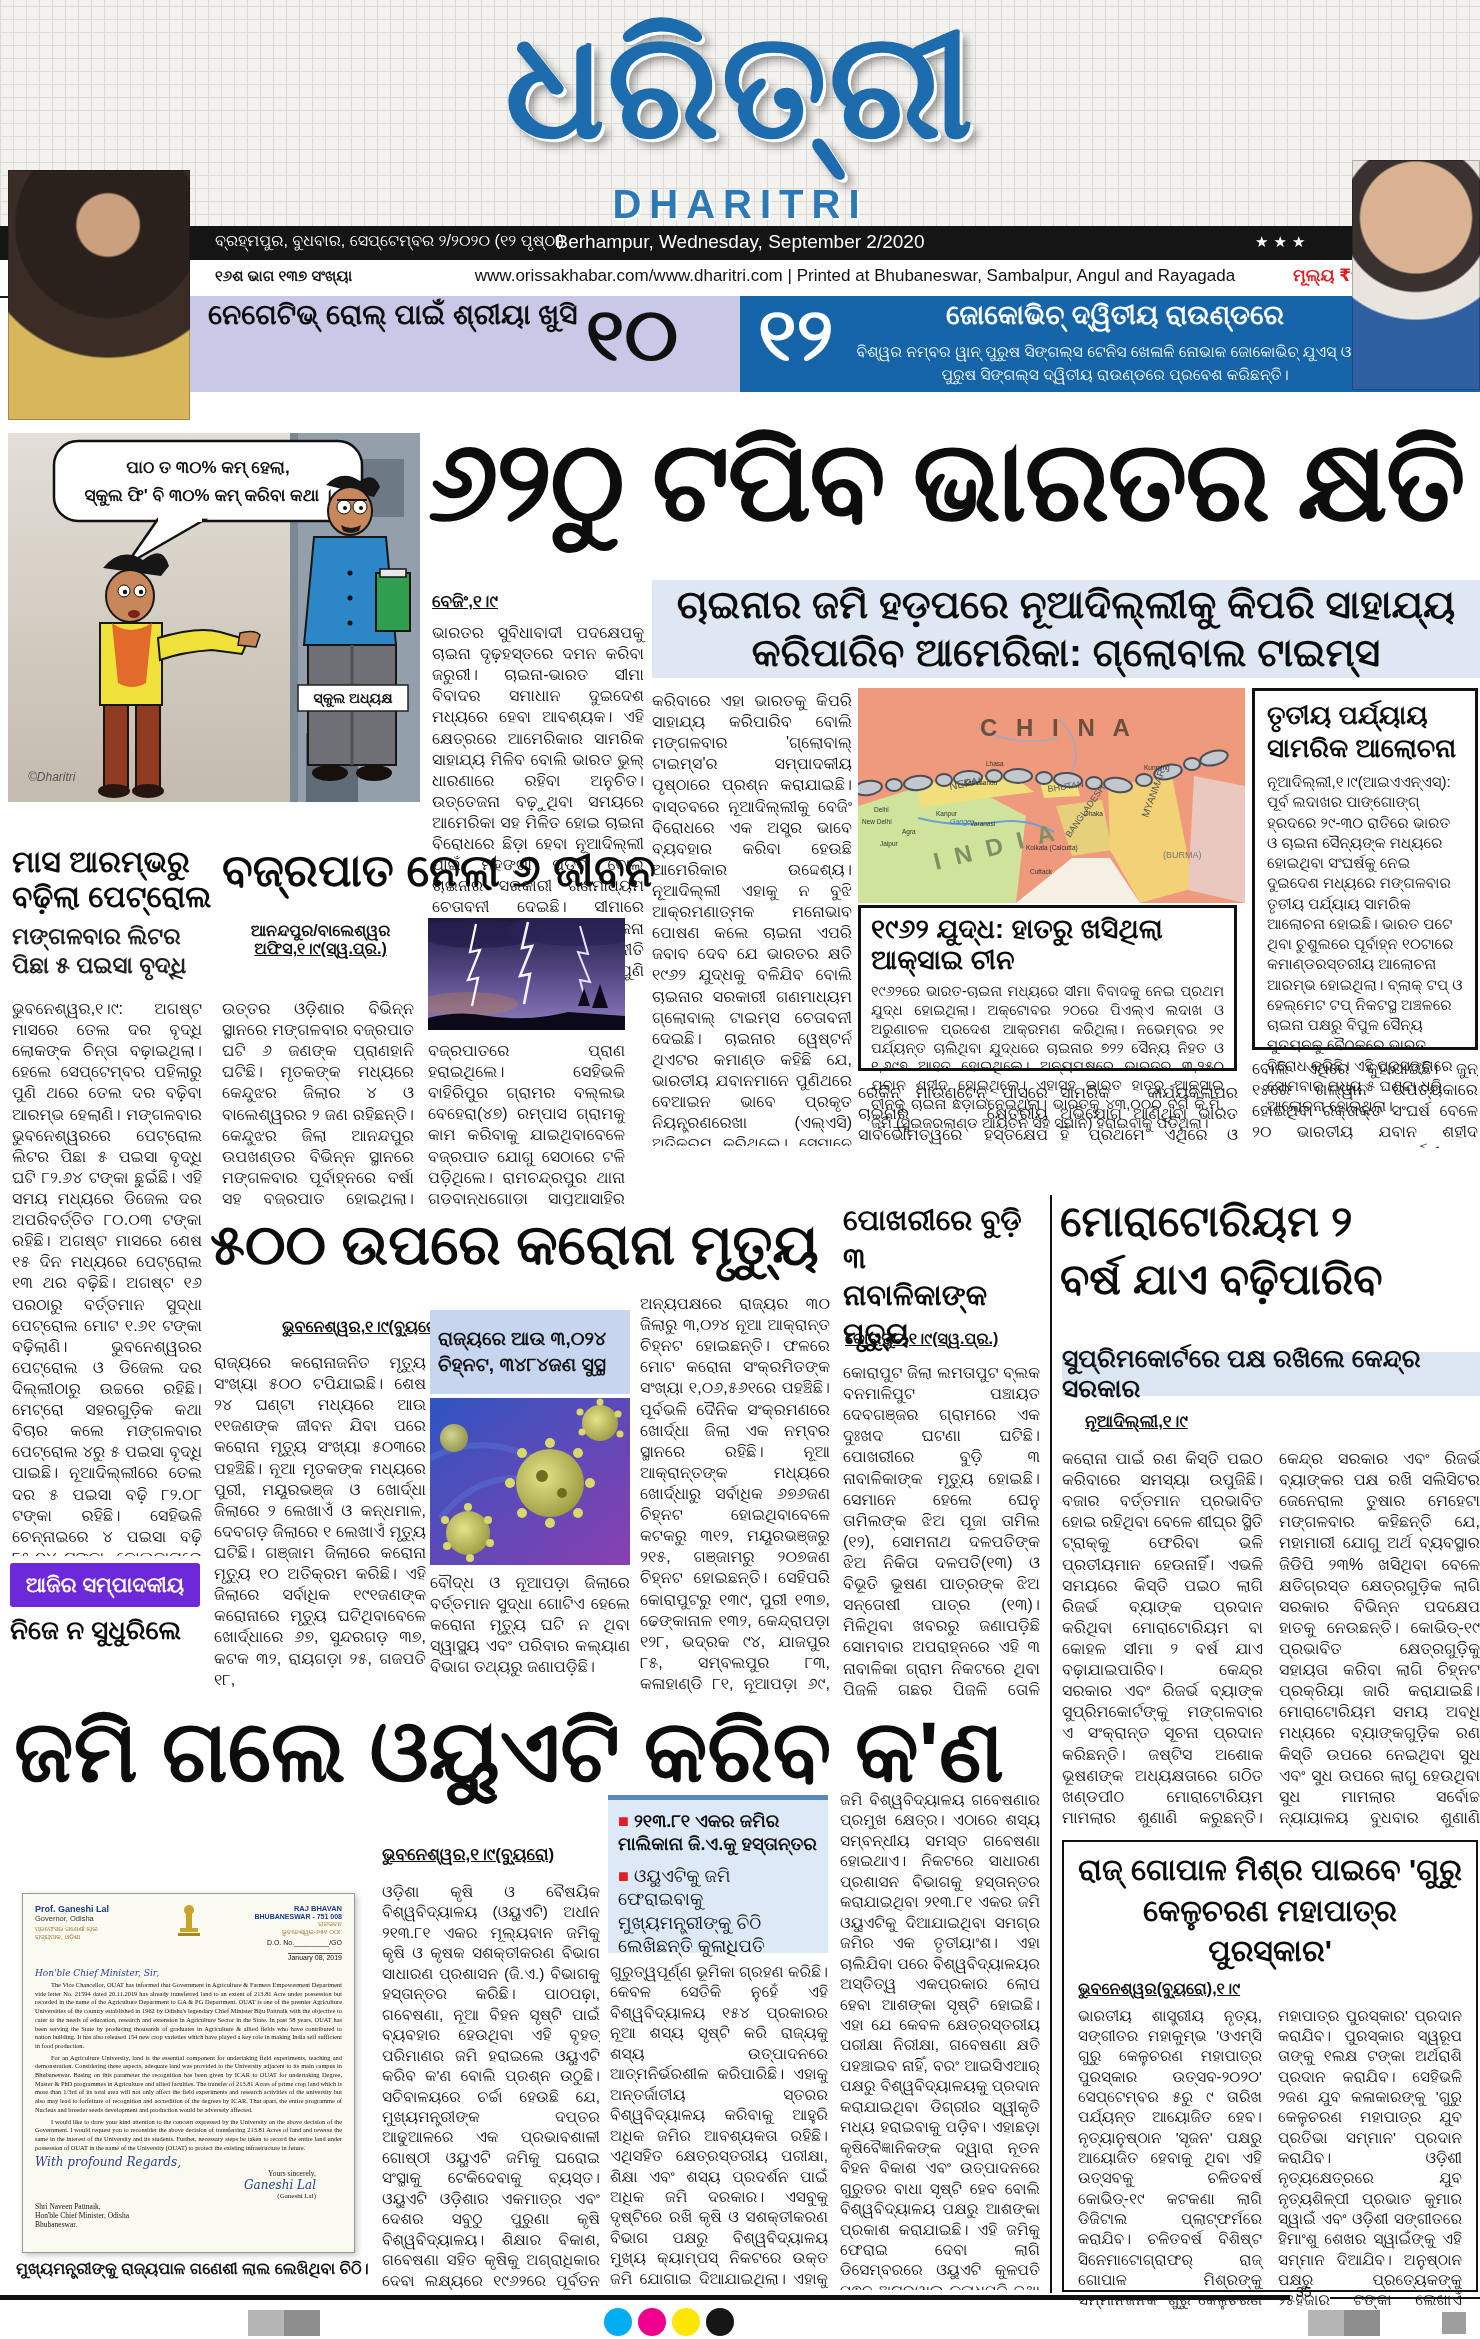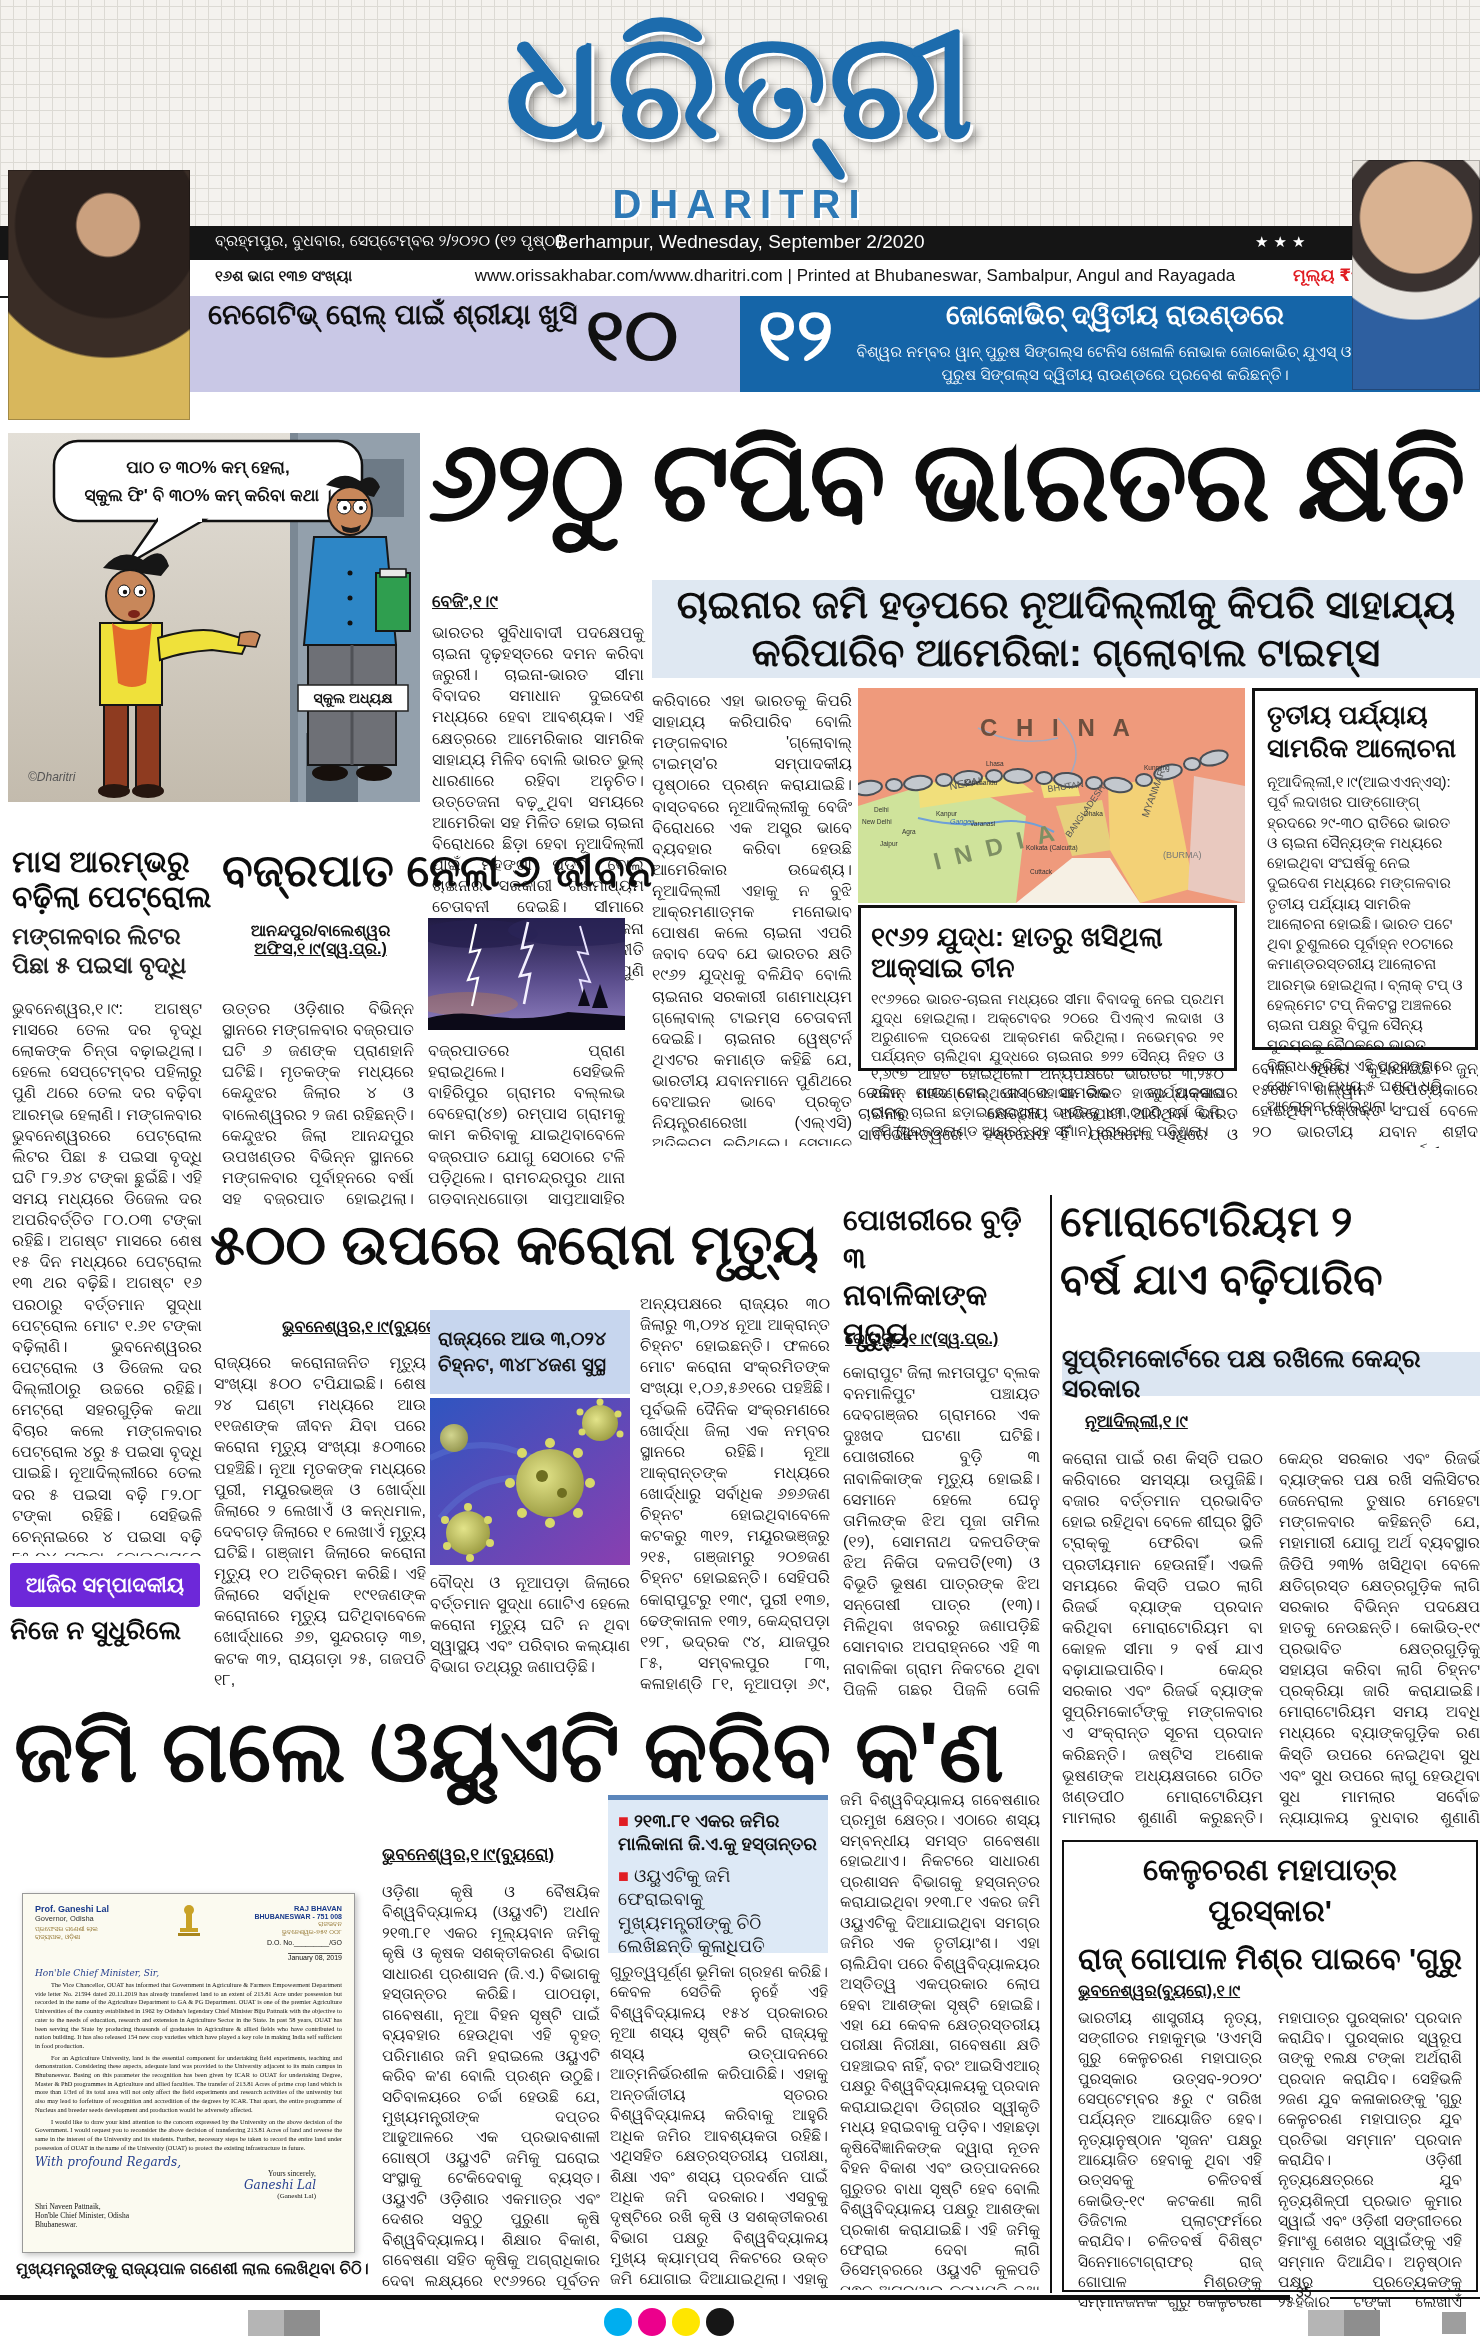--- a/index.html
+++ b/index.html
@@ -192,21 +192,21 @@
       <text x="44" y="146" font-size="6.5" fill="#333">Agra</text>
       <text x="22" y="158" font-size="6.5" fill="#333">Jaipur</text>
       <text x="78" y="128" font-size="6.5" fill="#333">Kanpur</text>
       <text x="112" y="138" font-size="6.5" fill="#333">Varanasi</text>
       <text x="128" y="78" font-size="6.5" fill="#333">Lhasa</text>
       <text x="286" y="82" font-size="6.5" fill="#333">Kunming</text>
       <text x="92" y="136" font-size="7" font-style="italic" fill="#3b6fb4">Ganges</text>
     </svg>
   </div>
 
-  <div class="abs boxed odia" style="left:858px;top:905px;width:379px;height:166px;padding:12px 10px;box-sizing:border-box;">
+  <div class="abs boxed odia" style="left:858px;top:905px;width:379px;height:166px;padding:4px 10px;box-sizing:border-box;">
     <div class="headline" style="font-size:27px;margin:2px 0 6px;">୧୯୬୨ ଯୁଦ୍ଧ: ହାତରୁ ଖସିଥିଲା ଆକ୍ସାଇ ଚୀନ</div>
     <div class="jt" style="font-size:14.5px;line-height:1.3;">୧୯୬୨ରେ ଭାରତ-ଚାଇନା ମଧ୍ୟରେ ସୀମା ବିବାଦକୁ ନେଇ ପ୍ରଥମ ଯୁଦ୍ଧ ହୋଇଥିଲା। ଅକ୍ଟୋବର ୨୦ରେ ପିଏଲ୍ଏ ଲଦାଖ ଓ ଅରୁଣାଚଳ ପ୍ରଦେଶ ଆକ୍ରମଣ କରିଥିଲା। ନଭେମ୍ବର ୨୧ ପର୍ଯ୍ୟନ୍ତ ଚାଲିଥିବା ଯୁଦ୍ଧରେ ଚାଇନାର ୭୨୨ ସୈନ୍ୟ ନିହତ ଓ ୧,୬୯୭ ଆହତ ହୋଇଥିଲେ। ଅନ୍ୟପକ୍ଷରେ ଭାରତର ୩,୨୫୦ ଯବାନ ଶହୀଦ ହୋଇଥିଲେ। ଏହାସହ ଭାରତ ହାତରୁ ଆକ୍ସାଇ ଚୀନକୁ ଚାଇନା ଛଡ଼ାଇନେଇଥିଲା। ଭାରତକୁ ୪୩,୦୦୦ ବର୍ଗ କି.ମି. ଜମି (ସୁଇଜରଲାଣ୍ଡ ଆୟତନ ସହ ସମାନ) ହରାଇବାକୁ ପଡ଼ିଥିଲା।</div>
   </div>
 
   <div class="abs odia body-txt jt" style="left:858px;top:1082px;width:190px;height:64px;overflow:hidden;">ରେକିନ୍ ମାଉଣ୍ଟେନ୍ ପାସ୍‌ରେ ଚାଇନାର କ୍ଷେତ୍ରୀୟ ସାର୍ବଭୌମତ୍ୱରେ ହସ୍ତକ୍ଷେପ କରିଥିଲେ। ପ୍ରଥମେ ବିଧ୍ୱଂସକ କାର୍ଯ୍ୟକଳାପ ଜରିଆରେ ମୁହାଁମୁହିଁ ସ୍ଥିତି ସୃଷ୍ଟି କରିଥିଲେ</div>
   <div class="abs odia body-txt jt" style="left:1060px;top:1082px;width:178px;height:64px;overflow:hidden;">ସାମରିକ କାର୍ଯ୍ୟକଳାପର ଅଭିଯୋଗ ଆଣିଥିବା ଭାରତ ହିଁ ପ୍ରଥମେ ଏଥିରେ ଓ ସ୍ଥିରତାରେ ବାଧାସୃଷ୍ଟି କରିଥିଲେ। ଚାଇନା ବିରୋଧରେ ଉତ୍ତେଜନାମୂଳକ</div>
 
   <div class="abs boxed odia" style="left:1252px;top:688px;width:226px;height:362px;padding:8px 12px;box-sizing:border-box;">
     <div class="headline" style="font-size:26px;line-height:1.25;">ତୃତୀୟ ପର୍ଯ୍ୟାୟ</div>
     <div class="headline" style="font-size:26px;line-height:1.25;margin-bottom:8px;">ସାମରିକ ଆଲୋଚନା</div>
@@ -376,22 +376,22 @@
     </div>
     <div style="margin-top:2px;font-family:'Liberation Serif',serif;">
       <div style="font-size:7.5px;">Shri Naveen Pattnaik,</div>
       <div style="font-size:7.5px;">Hon'ble Chief Minister, Odisha</div>
       <div style="font-size:7.5px;">Bhubaneswar.</div>
     </div>
   </div>
   <div class="abs odia" style="left:16px;top:2260px;width:460px;font-size:16px;font-weight:bold;">ମୁଖ୍ୟମନ୍ତ୍ରୀଙ୍କୁ ରାଜ୍ୟପାଳ ଗଣେଶୀ ଲାଲ ଲେଖିଥିବା ଚିଠି।</div>
 
   <div class="abs odia" style="left:1062px;top:1840px;width:416px;height:452px;border:2.5px solid #111;box-sizing:border-box;padding:8px 14px;">
+    <div class="headline" style="font-size:30px;text-align:center;line-height:1.35;">ରାଜ୍ ଗୋପାଳ ମିଶ୍ର ପାଇବେ 'ଗୁରୁ</div>
     <div class="headline" style="font-size:30px;text-align:center;line-height:1.35;margin-bottom:8px;">କେଳୁଚରଣ ମହାପାତ୍ର ପୁରସ୍କାର'</div>
-    <div class="headline" style="font-size:30px;text-align:center;line-height:1.35;">ରାଜ୍ ଗୋପାଳ ମିଶ୍ର ପାଇବେ 'ଗୁରୁ</div>
     <div class="dl" style="font-size:16px;margin:2px 0 8px;">ଭୁବନେଶ୍ୱର(ବ୍ୟୁରୋ),୧।୯</div>
     <div class="jt" style="font-size:15.3px;line-height:1.33;column-count:2;column-gap:16px;height:320px;overflow:hidden;">ଭାରତୀୟ ଶାସ୍ତ୍ରୀୟ ନୃତ୍ୟ, ସଙ୍ଗୀତର ମହାକୁମ୍ଭ 'ଓଏମ୍‌ସି ଗୁରୁ କେଳୁଚରଣ ମହାପାତ୍ର ପୁରସ୍କାର ଉତ୍ସବ-୨୦୨୦' ସେପ୍ଟେମ୍ବର ୫ରୁ ୯ ତାରିଖ ପର୍ଯ୍ୟନ୍ତ ଆୟୋଜିତ ହେବ। ନୃତ୍ୟାନୁଷ୍ଠାନ 'ସୃଜନ' ପକ୍ଷରୁ ଆୟୋଜିତ ହେବାକୁ ଥିବା ଏହି ଉତ୍ସବକୁ ଚଳିତବର୍ଷ କୋଭିଡ୍-୧୯ କଟକଣା ଲାଗି ଡିଜିଟାଲ ପ୍ଲାଟ୍‌ଫର୍ମରେ କରାଯିବ। ଚଳିତବର୍ଷ ବିଶିଷ୍ଟ ସିନେମାଟୋଗ୍ରାଫର୍ ରାଜ୍ ଗୋପାଳ ମିଶ୍ରଙ୍କୁ ସମ୍ମାନଜନକ 'ଗୁରୁ କେଳୁଚରଣ ମହାପାତ୍ର ପୁରସ୍କାର' ପ୍ରଦାନ କରାଯିବ। ପୁରସ୍କାର ସ୍ୱରୂପ ତାଙ୍କୁ ୧ଲକ୍ଷ ଟଙ୍କା ଅର୍ଥରାଶି ପ୍ରଦାନ କରାଯିବ। ସେହିଭଳି ୨ଜଣ ଯୁବ କଳାକାରଙ୍କୁ 'ଗୁରୁ କେଳୁଚରଣ ମହାପାତ୍ର ଯୁବ ପ୍ରତିଭା ସମ୍ମାନ' ପ୍ରଦାନ କରାଯିବ। ଓଡ଼ିଶୀ ନୃତ୍ୟକ୍ଷେତ୍ରରେ ଯୁବ ନୃତ୍ୟଶିଳ୍ପୀ ପ୍ରଭାତ କୁମାର ସ୍ୱାଇଁ ଏବଂ ଓଡ଼ିଶୀ ସଙ୍ଗୀତରେ ହିମାଂଶୁ ଶେଖର ସ୍ୱାଇଁଙ୍କୁ ଏହି ସମ୍ମାନ ଦିଆଯିବ। ଅନୁଷ୍ଠାନ ପକ୍ଷରୁ ପ୍ରତ୍ୟେକଙ୍କୁ ୨୫ହଜାର ଟଙ୍କା ଲେଖାଏଁ ପୁରସ୍କାର ରାଶି ପ୍ରଦାନ କରାଯିବ। ରାଜ୍ୟପାଳ ପ୍ରଫେସର ଗଣେଶୀ ଲାଲ୍ ଏହି ପୁରସ୍କାର ପ୍ରଦାନ କରିବେ ବୋଲି ଅନୁଷ୍ଠାନ ପକ୍ଷରୁ ସୂଚନା ଦିଆଯାଇଛି।</div>
   </div>
 
   <div class="abs" style="left:0;top:2295px;width:1290px;height:5px;background:#111;"></div>
   <div class="abs" style="left:1296px;top:2284px;font-size:14px;">35</div>
   <div class="abs" style="left:1330px;top:2297px;width:150px;height:2px;background:#111;"></div>
 
   <div class="abs" style="left:248px;top:2310px;width:36px;height:26px;background:#b5b5b5;"></div>
   <div class="abs" style="left:284px;top:2310px;width:36px;height:26px;background:#8e8e8e;"></div>

